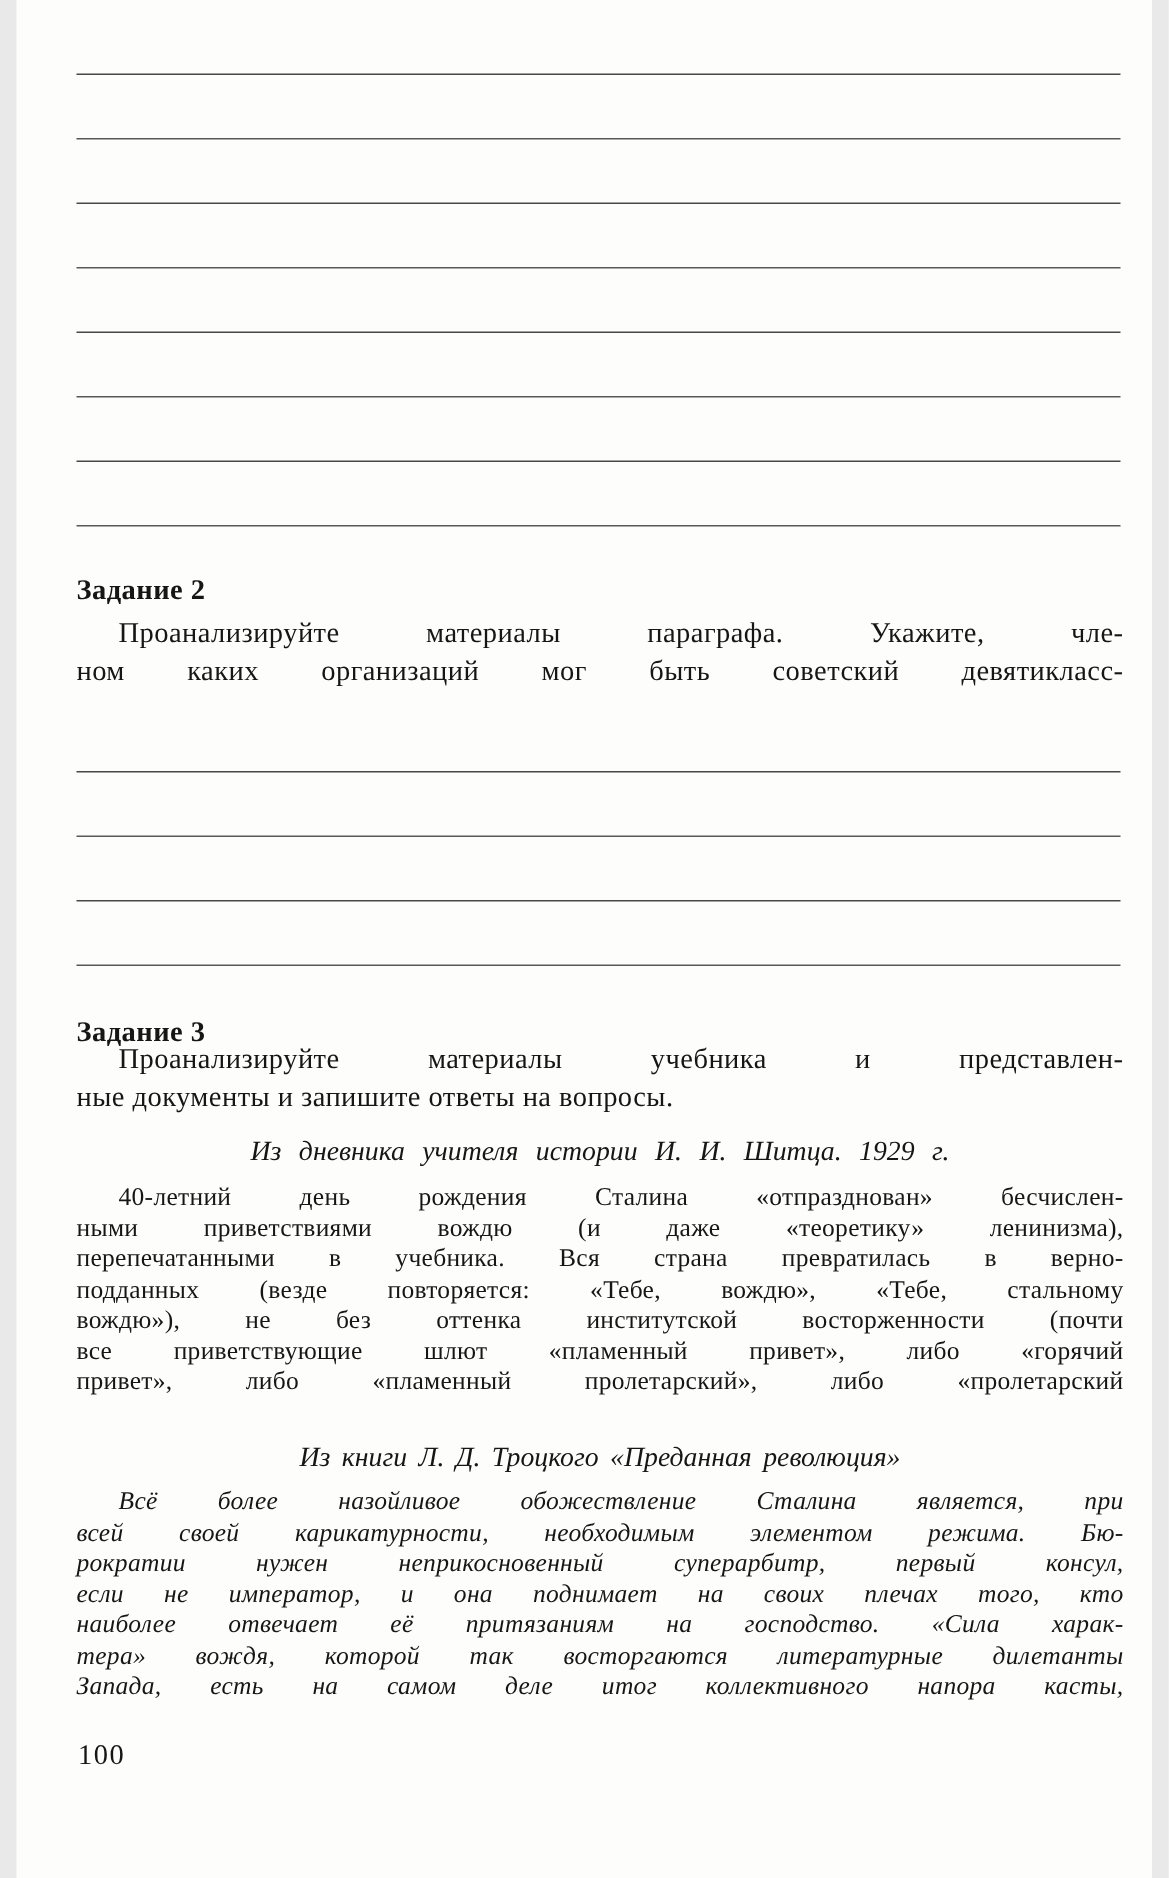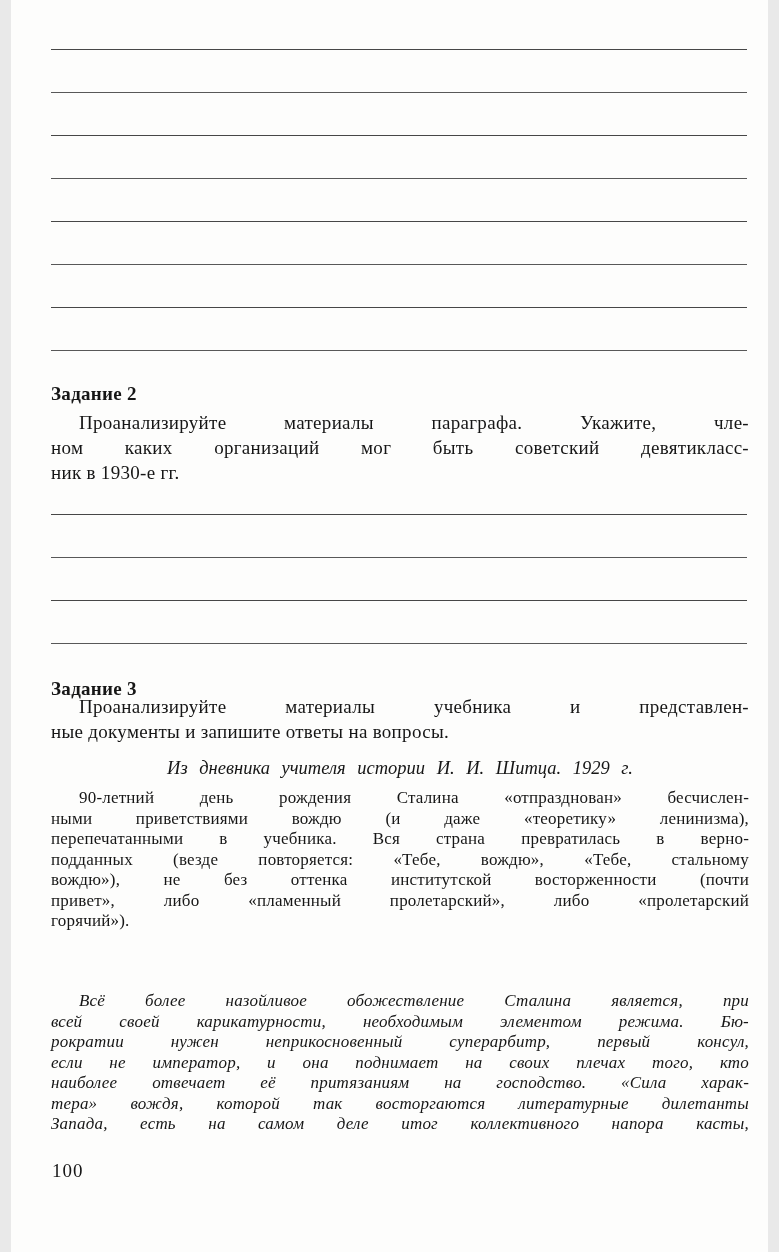--- a/index.html
+++ b/index.html
@@ -80,49 +80,49 @@
       <div class="rule"></div>
       <div class="rule"></div>
       <div class="rule"></div>
     </div>
 
   <div class="task-heading task2-heading">Задание 2</div>
 
   <div class="para task-para task2-para">
       <div class="tline indent">Проанализируйте материалы параграфа. Укажите, чле-</div>
       <div class="tline">ном каких организаций мог быть советский девятикласс-</div>
-      <div class="tline last">ник в 1930-е гг.</div>
     </div>
 
   <div class="rules rules-mid">
       <div class="rule"></div>
       <div class="rule"></div>
       <div class="rule"></div>
       <div class="rule"></div>
     </div>
 
   <div class="task-heading task3-heading">Задание 3</div>
 
   <div class="para task-para task3-para">
       <div class="tline indent">Проанализируйте материалы учебника и представлен-</div>
       <div class="tline last">ные документы и запишите ответы на вопросы.</div>
     </div>
 
   <div class="doc-heading doc1-heading">Из дневника учителя истории И. И. Шитца. 1929 г.</div>
 
   <div class="para doc-para doc1-para">
-      <div class="tline indent">90-летний день рождения Сталина «отпразднован» бесчислен-</div>
+      <div class="tline indent">40-летний день рождения Сталина «отпразднован» бесчислен-</div>
       <div class="tline">ными приветствиями вождю (и даже «теоретику» ленинизма),</div>
       <div class="tline">перепечатанными в учебника. Вся страна превратилась в верно-</div>
       <div class="tline">подданных (везде повторяется: «Тебе, вождю», «Тебе, стальному</div>
       <div class="tline">вождю»), не без оттенка институтской восторженности (почти</div>
+      <div class="tline">все приветствующие шлют «пламенный привет», либо «горячий</div>
       <div class="tline">привет», либо «пламенный пролетарский», либо «пролетарский</div>
-      <div class="tline last">горячий»).</div>
     </div>
 
+  <div class="doc-heading doc2-heading">Из книги Л. Д. Троцкого «Преданная революция»</div>
 
   <div class="para doc-para doc2-para">
       <div class="tline indent">Всё более назойливое обожествление Сталина является, при</div>
       <div class="tline">всей своей карикатурности, необходимым элементом режима. Бю-</div>
       <div class="tline">рократии нужен неприкосновенный суперарбитр, первый консул,</div>
       <div class="tline">если не император, и она поднимает на своих плечах того, кто</div>
       <div class="tline">наиболее отвечает её притязаниям на господство. «Сила харак-</div>
       <div class="tline">тера» вождя, которой так восторгаются литературные дилетанты</div>
       <div class="tline">Запада, есть на самом деле итог коллективного напора касты,</div>
     </div>

